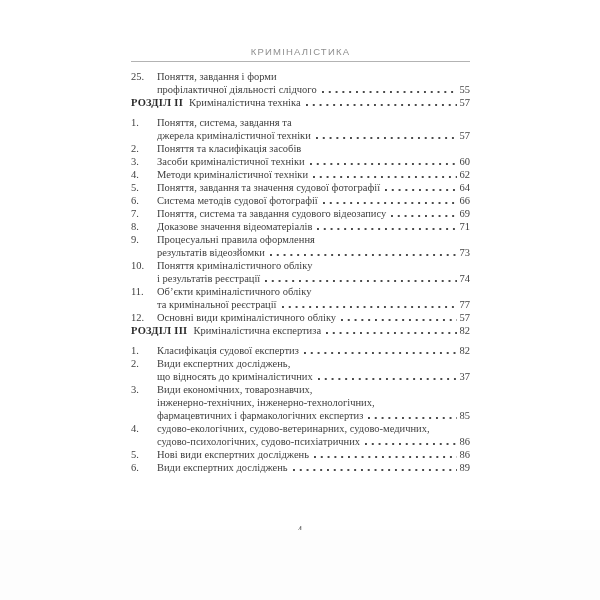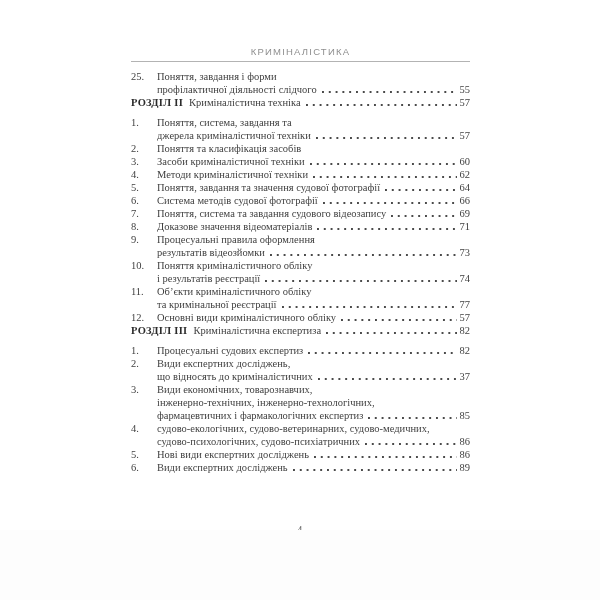--- a/index.html
+++ b/index.html
@@ -230,21 +230,21 @@
           <div class="toc-heading row">
             <span class="heading-label">РОЗДІЛ III</span>
             <span class="heading-title">Криміналістична експертиза</span>
             <span class="leader"></span>
             <span class="pg">82</span>
           </div>
           <div class="toc-item">
             <span class="num">1.</span>
             <div class="body">
               <div class="line row">
-                <span class="txt">Процесуальні судових експертиз</span>
+                <span class="txt">Класифікація судової експертиз</span>
                 <span class="leader"></span>
                 <span class="pg">82</span>
               </div>
             </div>
           </div>
           <div class="toc-item">
             <span class="num">2.</span>
             <div class="body">
               <div class="line">Види експертних досліджень,</div>
               <div class="line row">

